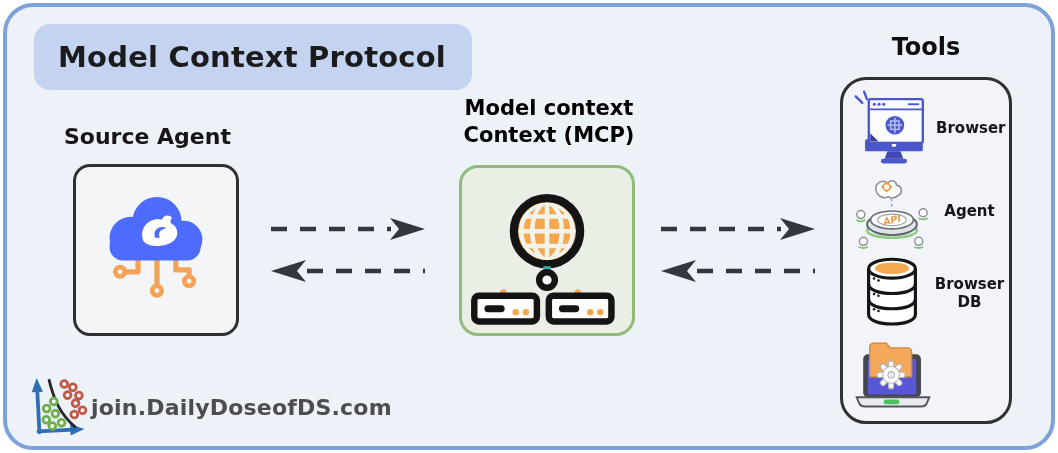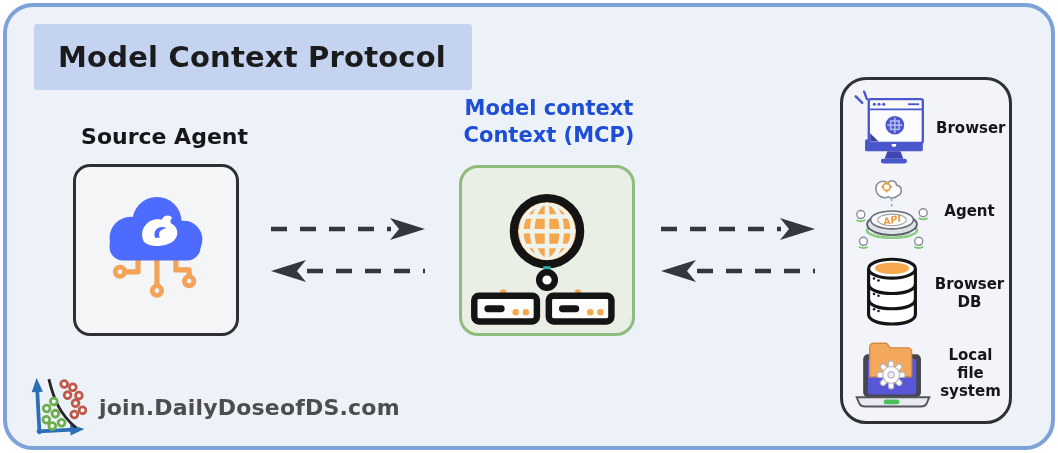--- a/index.html
+++ b/index.html
@@ -6,36 +6,36 @@
   body{
     width:1058px;height:453px;position:relative;background:#ffffff;
     font-family:"DejaVu Sans", sans-serif;overflow:hidden;
   }
   .card{
     position:absolute;left:3px;top:3px;width:1044px;height:439px;
     background:#edf1f8;border:4px solid #7da2d8;border-radius:30px;
   }
   .badge{
     position:absolute;left:27px;top:17px;width:438px;height:66px;
-    background:#c4d4f0;border-radius:3px;
+    background:#c4d4f0;border-radius:16px;
     display:flex;align-items:center;padding-left:24px;box-sizing:border-box;
   }
   .badge span{font-size:29px;font-weight:bold;color:#1b1b1d;letter-spacing:.2px;}
   .sa-label{
-    position:absolute;left:57px;top:117px;width:184px;text-align:right;
+    position:absolute;left:57px;top:117px;width:184px;text-align:left;
     font-size:22px;font-weight:bold;color:#15151a;
   }
   .sa-box{
     position:absolute;left:66px;top:157px;width:166px;height:172px;
     background:#f4f5f7;border:3.5px solid #2f3033;border-radius:17px;
     display:flex;align-items:center;justify-content:center;box-sizing:border-box;
   }
   .mcp-label{
     position:absolute;left:432px;top:88px;width:220px;text-align:center;
-    font-size:21px;font-weight:bold;color:#1d4ed8;line-height:1.3;
+    font-size:21px;font-weight:bold;color:#000000;line-height:1.3;
   }
   .mcp-box{
     position:absolute;left:452px;top:158px;width:176px;height:171px;
     background:#e9efe4;border:3px solid #8fbc7c;border-radius:19px;
     display:flex;align-items:flex-end;justify-content:center;box-sizing:border-box;
   }
   .tools-label{
     position:absolute;left:833px;top:26px;width:172px;text-align:center;
     font-size:24px;font-weight:bold;color:#0e0e10;
   }
@@ -49,21 +49,21 @@
   .tool-label{
     flex:1;text-align:center;font-weight:bold;font-size:15px;color:#15151a;
     white-space:pre-line;line-height:1.2;word-spacing:-1px;
   }
   .arrows{position:absolute;top:210px;width:158px;height:68px;}
   .arrows-left{left:262px;}
   .arrows-right{left:652px;}
   .dash{stroke:#33383f;stroke-width:4.5;stroke-dasharray:16 13;fill:none;}
   .head{fill:#33383f;}
   .footer{
-    position:absolute;left:18px;top:366px;display:flex;align-items:center;gap:12px;
+    position:absolute;left:18px;top:366px;display:flex;align-items:center;gap:4px;
   }
   .footer .logo{transform:rotate(-3deg);}
   .footer-link{font-size:22px;font-weight:bold;color:#4d4d4f;letter-spacing:.2px;}
 </style>
 </head>
 <body>
 
 <div class="card">
 
   <div class="badge">
@@ -143,20 +143,21 @@
     <line class="dash" x1="38" y1="54" x2="156" y2="54"></line>
   </svg>
 
   <svg class="arrows arrows-right" viewBox="0 0 158 68">
     <line class="dash" x1="2" y1="12" x2="122" y2="12"></line>
     <polygon class="head" points="121,1 156,12 121,23 130,12"></polygon>
     <polygon class="head" points="37,43 2,54 37,65 28,54"></polygon>
     <line class="dash" x1="38" y1="54" x2="156" y2="54"></line>
   </svg>
 
+  <div class="tools-label">Tools</div>
   <div class="tools-box">
 
     <div class="tool-row">
       <span class="tool-icon">
         <svg width="86" height="82" viewBox="0 0 92 88">
           <g stroke="#4956cc" stroke-width="2.5" stroke-linecap="round">
             <line x1="6" y1="10" x2="13" y2="17"></line>
             <line x1="15" y1="5" x2="18" y2="13"></line>
           </g>
           <rect x="16" y="56" width="62" height="13" rx="2" fill="#4956cc"></rect>
@@ -249,22 +250,20 @@
             <rect x="41.2" y="31" width="5.6" height="9" rx="2.5" transform="rotate(225 44 46)"></rect>
             <rect x="41.2" y="31" width="5.6" height="9" rx="2.5" transform="rotate(270 44 46)"></rect>
             <rect x="41.2" y="31" width="5.6" height="9" rx="2.5" transform="rotate(315 44 46)"></rect>
             <circle cx="44" cy="46" r="9"></circle>
             <circle cx="44" cy="46" r="3.5" fill="#ececf2"></circle>
           </g>
           <path d="M7 70 h78 l-3 7 c-1 2 -3 3 -6 3 h-60 c-3 0 -5 -1 -6 -3 z" fill="#e9eaf0" stroke="#55555e" stroke-width="2"></path>
           <rect x="36" y="72.5" width="17" height="5" rx="2.5" fill="#49c25e"></rect>
         </svg>
       </span>
-      <span class="tool-label">Local file
-system</span>
     </div>
 
   </div>
 
   <div class="footer">
     <svg class="logo" width="62" height="68" viewBox="0 0 66 72">
       <g stroke="#2d6fb6" stroke-width="4" fill="none" stroke-linecap="round">
         <path d="M14 62 V17"></path>
         <path d="M13 61 H50"></path>
       </g>

